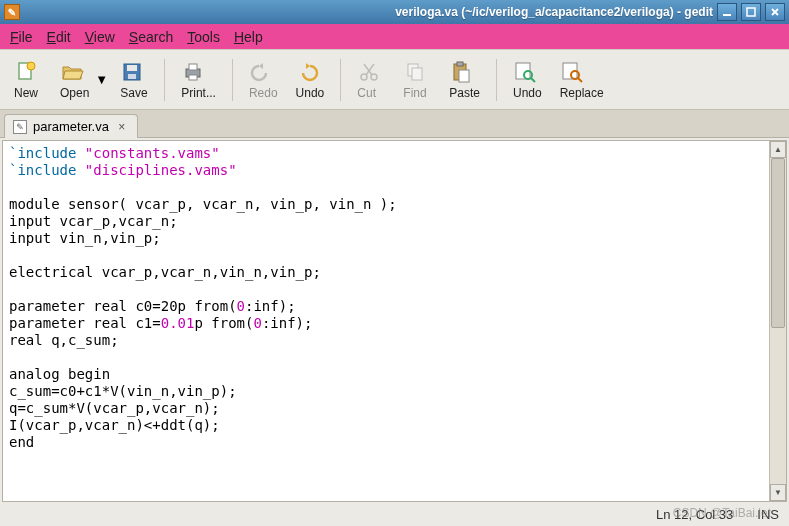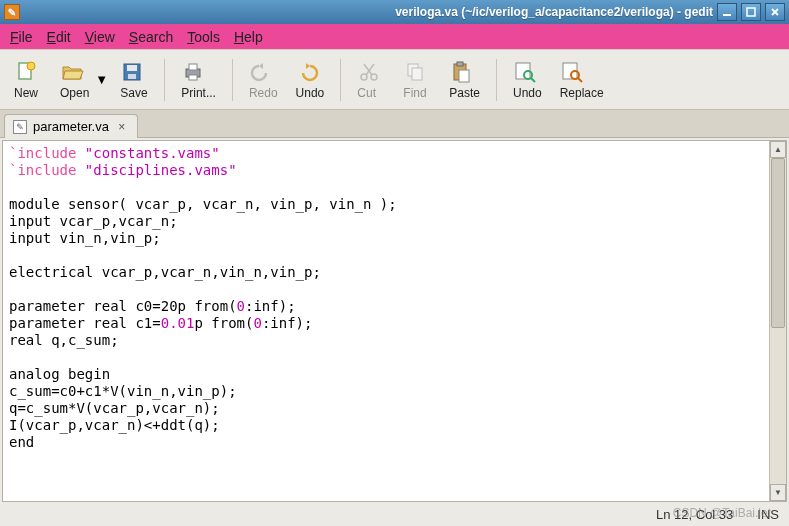--- a/index.html
+++ b/index.html
@@ -30,21 +30,21 @@
 
 .editor-wrap { position:relative; height:362px; display:flex; background:#fff; border:1px solid #b4b0a6; margin:2px; }
 .editor { flex:1; padding:4px 6px; font-family:"DejaVu Sans Mono","Courier New",monospace; font-size:14px; line-height:17px; white-space:pre; color:#000; overflow:hidden; }
 .scrollbar { width:17px; background:#e4e0d6; border-left:1px solid #c0bcb2; position:relative; }
 .scroll-btn { height:17px; background:#eceae5; border:1px solid #b0aca2; display:flex; align-items:center; justify-content:center; cursor:pointer; font-size:8px; color:#555; }
 .scroll-thumb { position:absolute; top:17px; left:1px; right:1px; height:170px; background:#cfcbc0; border:1px solid #a8a49a; border-radius:2px; }
 
 .statusbar { position:absolute; bottom:2px; left:12px; right:0; height:20px; display:flex; align-items:center; justify-content:flex-end; padding:0 10px; gap:24px; font-size:13px; color:#333; }
 
 
-.kw { color:#ec4899; }
+.kw { color:#0369a1; }
 .str { color:#c200b0; }
 .num { color:#c200b0; }
 .wm { position:absolute; right:18px; bottom:6px; font-size:12px; color:rgba(120,120,120,.55); pointer-events:none; }
 </style>
 </head>
 <body>
 
 <div class="titlebar">
   <div class="ticon">✎</div>
   <div class="title">veriloga.va (~/ic/verilog_a/capacitance2/veriloga) - gedit</div>

